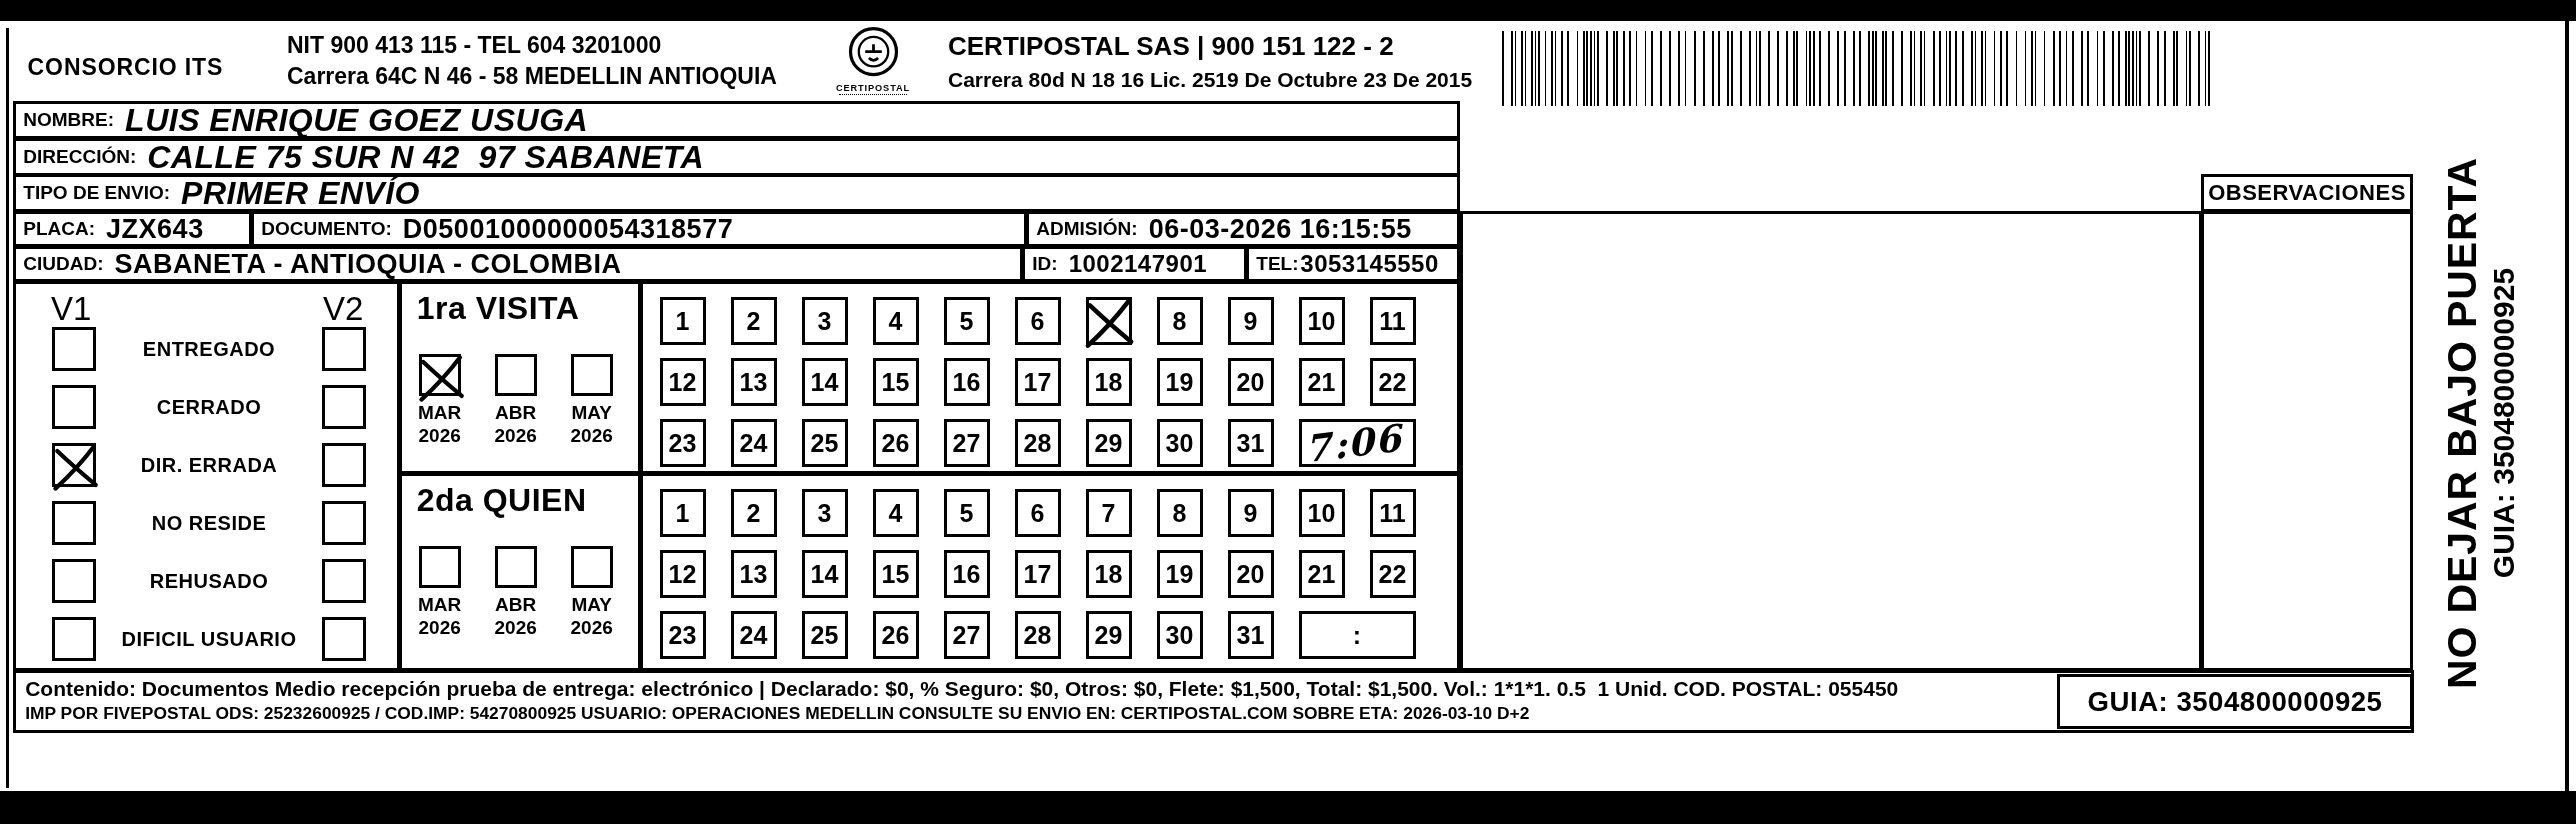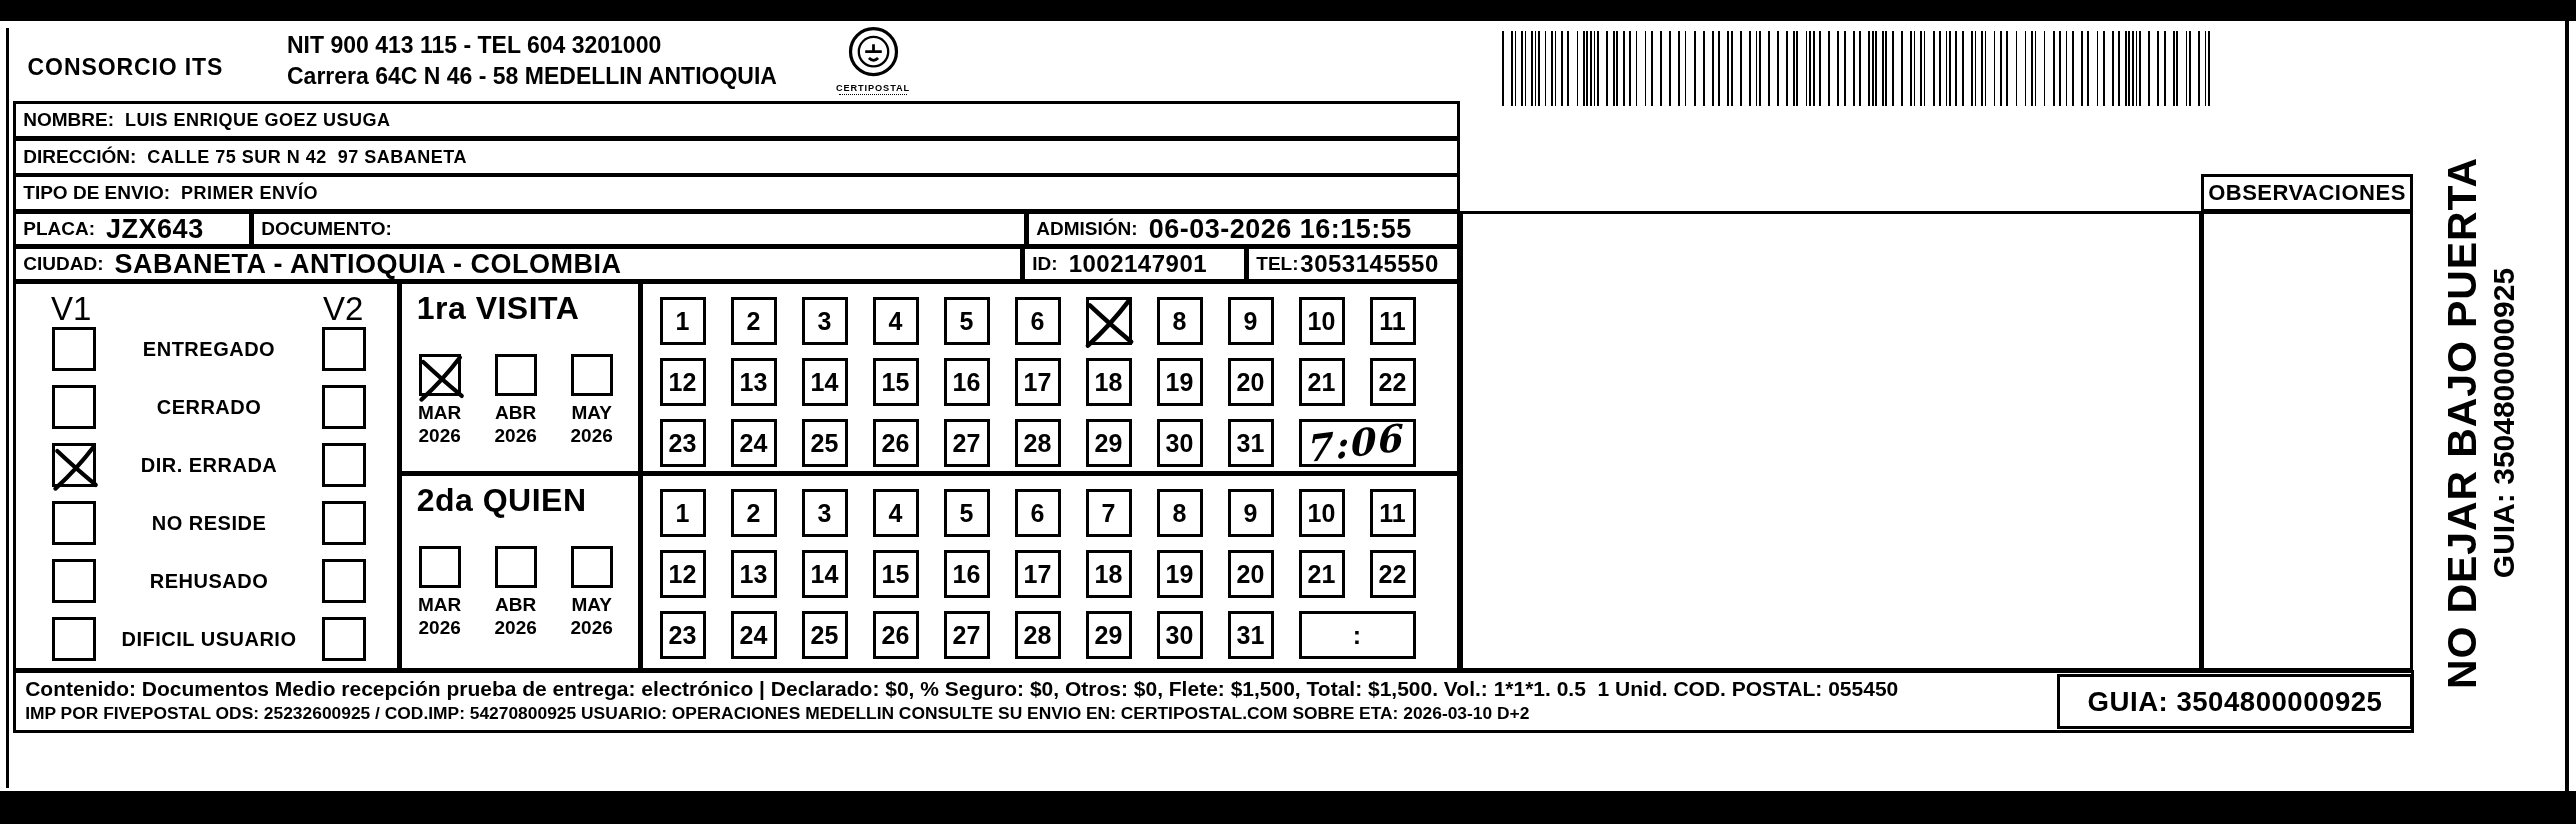--- a/index.html
+++ b/index.html
@@ -23,21 +23,21 @@
   .carrier-1{font-size:26px;font-weight:700;}
   .carrier-2{font-size:21px;font-weight:700;}
   .barcode{position:absolute;left:1502px;top:31px;width:726px;height:75px;display:flex;overflow:hidden;}
   .barcode span{display:block;height:100%;background:#000;flex:none;}
 
   
   .cell{position:absolute;border:3.7px solid #000;box-sizing:border-box;background:#fff;}
   .lv{display:flex;align-items:center;gap:11px;padding-left:7.3px;height:100%;}
   .lbl{font-size:19px;font-weight:700;white-space:pre;}
   .val{font-size:27px;font-weight:700;white-space:pre;letter-spacing:0.5px;}
-  .val.big{font-size:18px;}
+  .val.big{font-size:32px;font-style:italic;}
   .val.med{font-size:24px;}
 
   #row-nombre{left:13px;top:101px;width:1447px;height:38px;}
   #row-direccion{left:13px;top:138px;width:1447px;height:38px;}
   #row-tipo{left:13px;top:174px;width:1447px;height:38px;}
   #cell-placa{left:13px;top:211px;width:239px;height:36px;}
   #cell-documento{left:251px;top:211px;width:776px;height:36px;}
   #cell-admision{left:1026px;top:211px;width:434px;height:36px;}
   #cell-ciudad{left:13px;top:246px;width:1010px;height:36px;}
   #cell-id{left:1022px;top:246px;width:225px;height:36px;}
@@ -106,20 +106,24 @@
   </div>
   <div class="logo">
     <svg width="57" height="57" viewBox="0 0 62 62">
       <circle cx="31" cy="29" r="25" fill="none" stroke="#000" stroke-width="3.5"></circle>
       <circle cx="31" cy="29" r="16" fill="none" stroke="#000" stroke-width="2.5"></circle>
       <path d="M22 29 h18 M31 21 v7 M26 36 q5 5 10 0" fill="none" stroke="#000" stroke-width="3"></path>
     </svg>
     <div class="logo-caption">CERTIPOSTAL</div>
     <div class="logo-squiggle"></div>
   </div>
+  <div class="carrier">
+    <div class="carrier-1">CERTIPOSTAL SAS | 900 151 122 - 2</div>
+    <div class="carrier-2">Carrera 80d N 18 16  Lic. 2519 De Octubre 23 De 2015</div>
+  </div>
   <div class="barcode" id="barcode">
       <span style="width: 1.8px; margin-right: 7.3px;"></span>
       <span style="width: 1.8px; margin-right: 1.8px;"></span>
       <span style="width: 1.8px; margin-right: 4.6px;"></span>
       <span style="width: 1.8px; margin-right: 1.8px;"></span>
       <span style="width: 1.8px; margin-right: 4.6px;"></span>
       <span style="width: 1.8px; margin-right: 1.8px;"></span>
       <span style="width: 1.8px; margin-right: 1.8px;"></span>
       <span style="width: 1.8px; margin-right: 4.6px;"></span>
       <span style="width: 1.8px; margin-right: 4.6px;"></span>
@@ -245,20 +249,21 @@
   </div>
   <div class="cell" id="cell-placa">
     <div class="lv">
         <span class="lbl">PLACA:</span>
         <span class="val">JZX643</span>
       </div>
   </div>
   <div class="cell" id="cell-documento">
     <div class="lv">
         <span class="lbl">DOCUMENTO:</span>
+        <span class="val">D05001000000054318577</span>
       </div>
   </div>
   <div class="cell" id="cell-admision">
     <div class="lv">
         <span class="lbl">ADMISIÓN:</span>
         <span class="val">06-03-2026 16:15:55</span>
       </div>
   </div>
   <div class="cell" id="cell-ciudad">
     <div class="lv">

